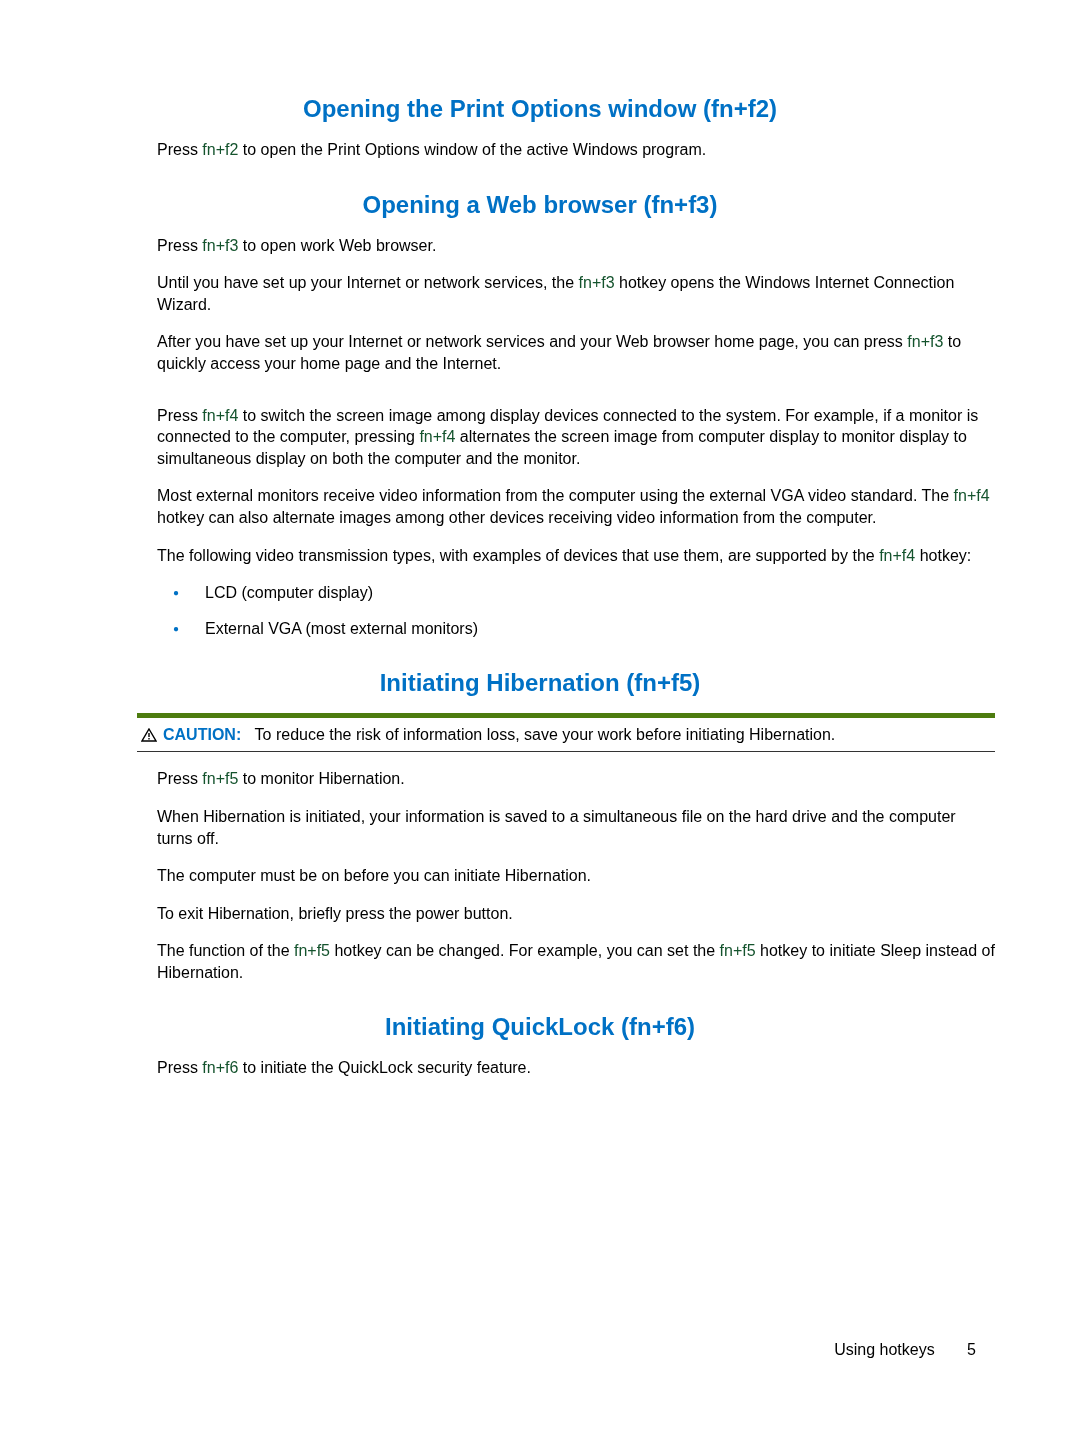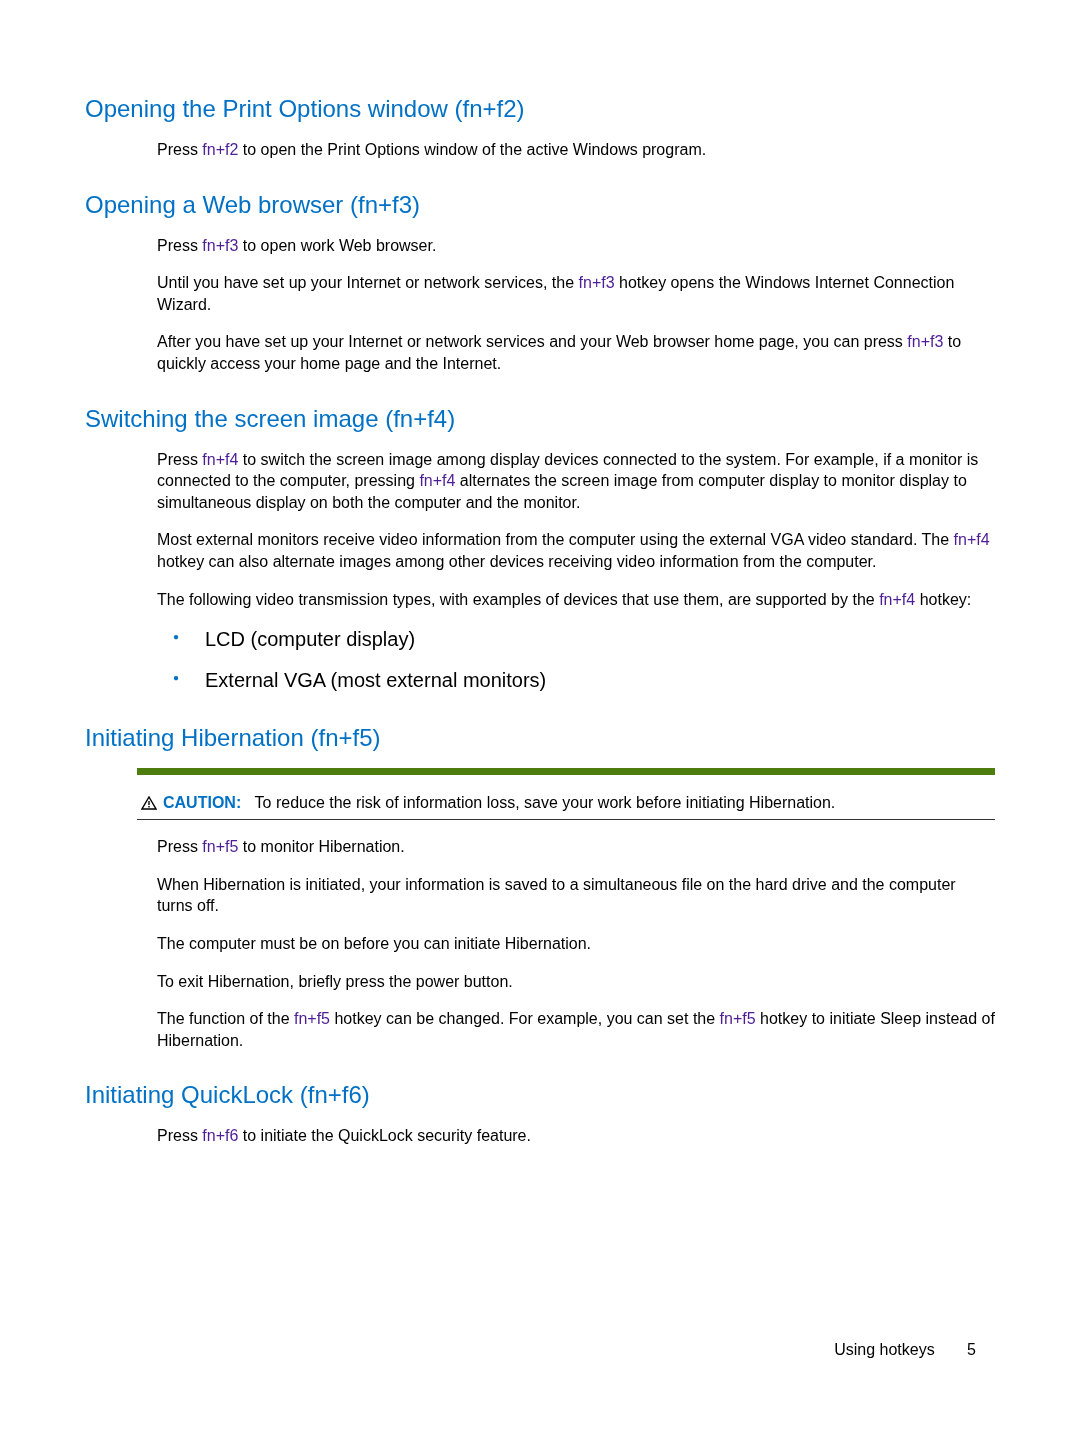--- a/index.html
+++ b/index.html
@@ -10,58 +10,59 @@
       font-family: Arial, Helvetica, sans-serif;
       color: #000;
       position: relative;
     }
     .page {
       padding: 95px 85px 0 85px;
     }
     h2 {
       color: #0071c5;
       font-size: 24px;
-      font-weight: normal;
+      font-weight: bold;
       margin-bottom: 16px;
       margin-top: 0;
+      text-align: center;
     }
     .section { margin-bottom: 30px; }
     .section + .section h2 { margin-top: 4px; }
     .body-text {
       font-size: 16px;
       line-height: 1.35;
       margin-left: 72px;
       margin-bottom: 16px;
     }
-    .kw { color: #4c1d95; }
+    .kw { color: #14532d; }
     .caution-box {
       margin-left: 52px;
-      border-top: 7px solid #4d7c0f;
+      border-top: 5px solid #4d7c0f;
       border-bottom: 1px solid #333;
-      padding: 19px 0 5px 4px;
+      padding: 8px 0 5px 4px;
       margin-bottom: 16px;
       font-size: 16px;
       position: relative;
     }
     .caution-icon {
       display: inline-block;
       vertical-align: -2px;
       margin-right: 6px;
     }
     .caution-label {
       color: #0071c5;
       font-weight: bold;
     }
     ul.bullets {
       list-style: none;
       margin-left: 72px;
       margin-bottom: 18px;
     }
     ul.bullets li {
-      font-size: 20px;
+      font-size: 16px;
       line-height: 1.35;
       position: relative;
       padding-left: 48px;
       margin-bottom: 14px;
     }
     ul.bullets li::before {
       content: "●";
       color: #0071c5;
       position: absolute;
       left: 16px;
@@ -95,21 +96,20 @@
     </p>
     <p class="body-text">
       <span>Until you have set up your Internet or network services, the </span><span class="kw">fn+f3</span><span> hotkey opens the Windows Internet Connection Wizard.</span>
     </p>
     <p class="body-text">
       <span>After you have set up your Internet or network services and your Web browser home page, you can press </span><span class="kw">fn+f3</span><span> to quickly access your home page and the Internet.</span>
     </p>
   </div>
 
   <div class="section">
-    <h2>Switching the screen image (fn+f4)</h2>
     <p class="body-text">
       <span>Press </span><span class="kw">fn+f4</span><span> to switch the screen image among display devices connected to the system. For example, if a monitor is connected to the computer, pressing </span><span class="kw">fn+f4</span><span> alternates the screen image from computer display to monitor display to simultaneous display on both the computer and the monitor.</span>
     </p>
     <p class="body-text">
       <span>Most external monitors receive video information from the computer using the external VGA video standard. The </span><span class="kw">fn+f4</span><span> hotkey can also alternate images among other devices receiving video information from the computer.</span>
     </p>
     <p class="body-text">
       <span>The following video transmission types, with examples of devices that use them, are supported by the </span><span class="kw">fn+f4</span><span> hotkey:</span>
     </p>
     <ul class="bullets">

